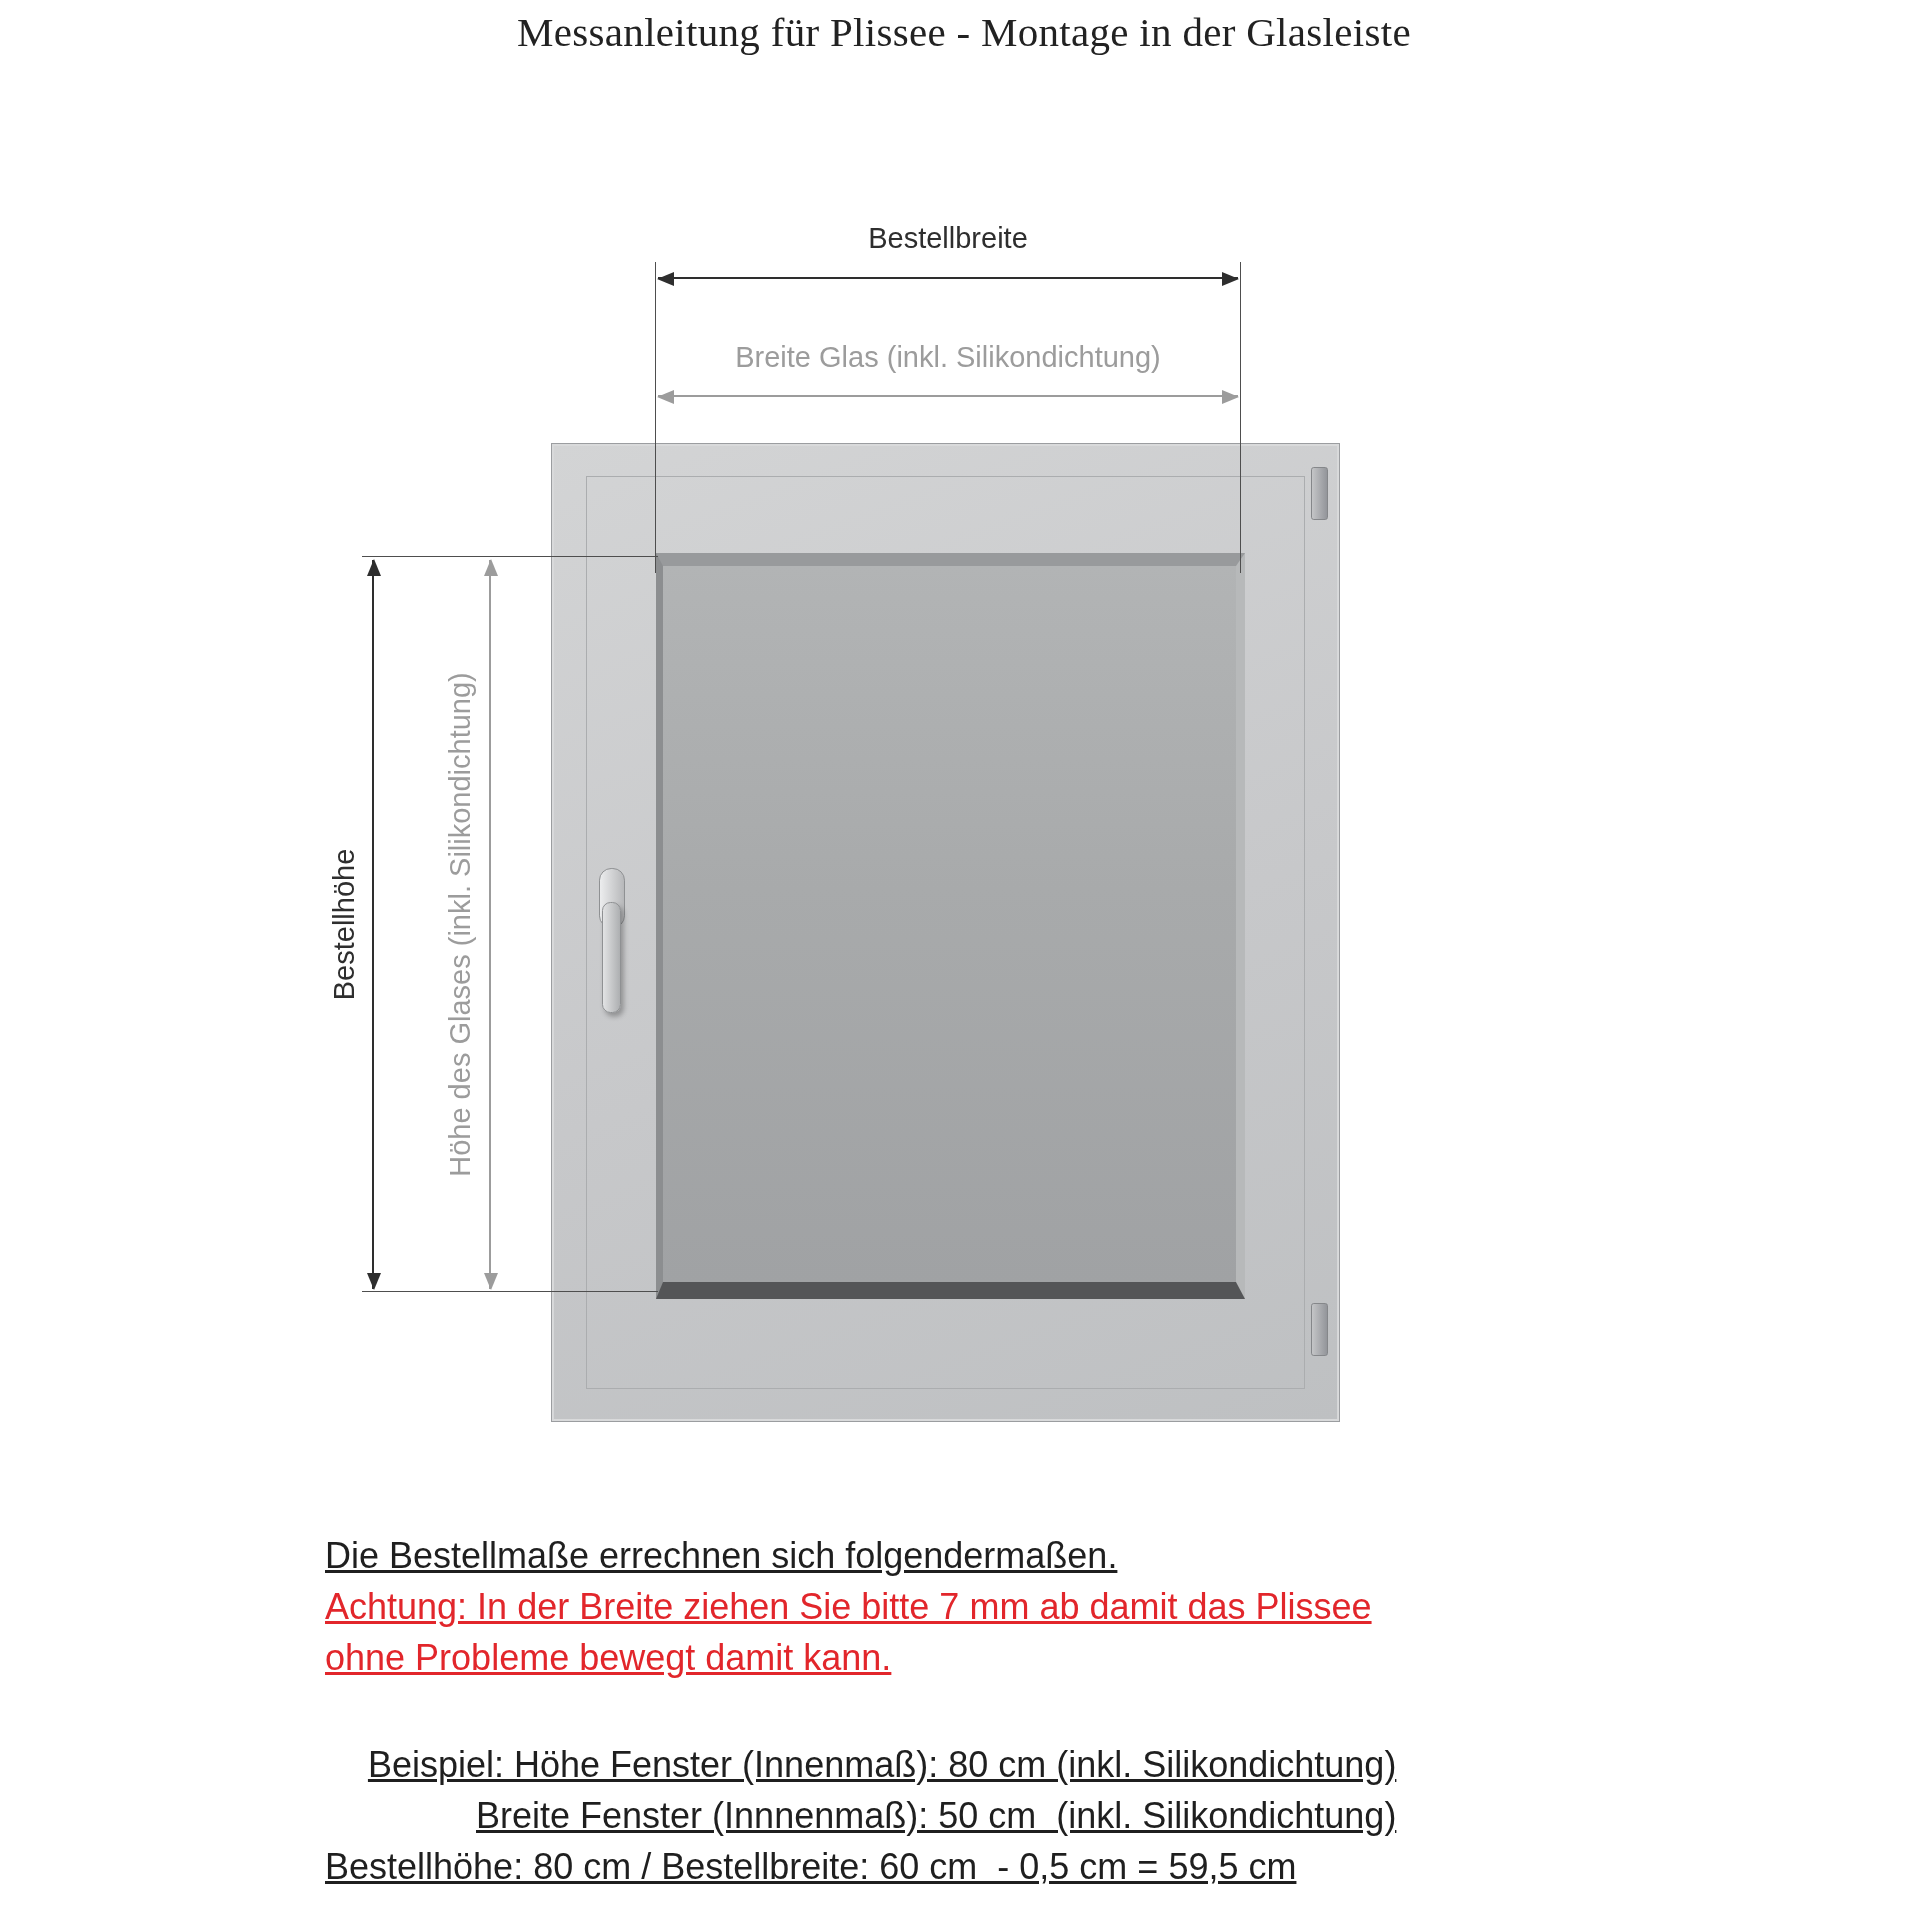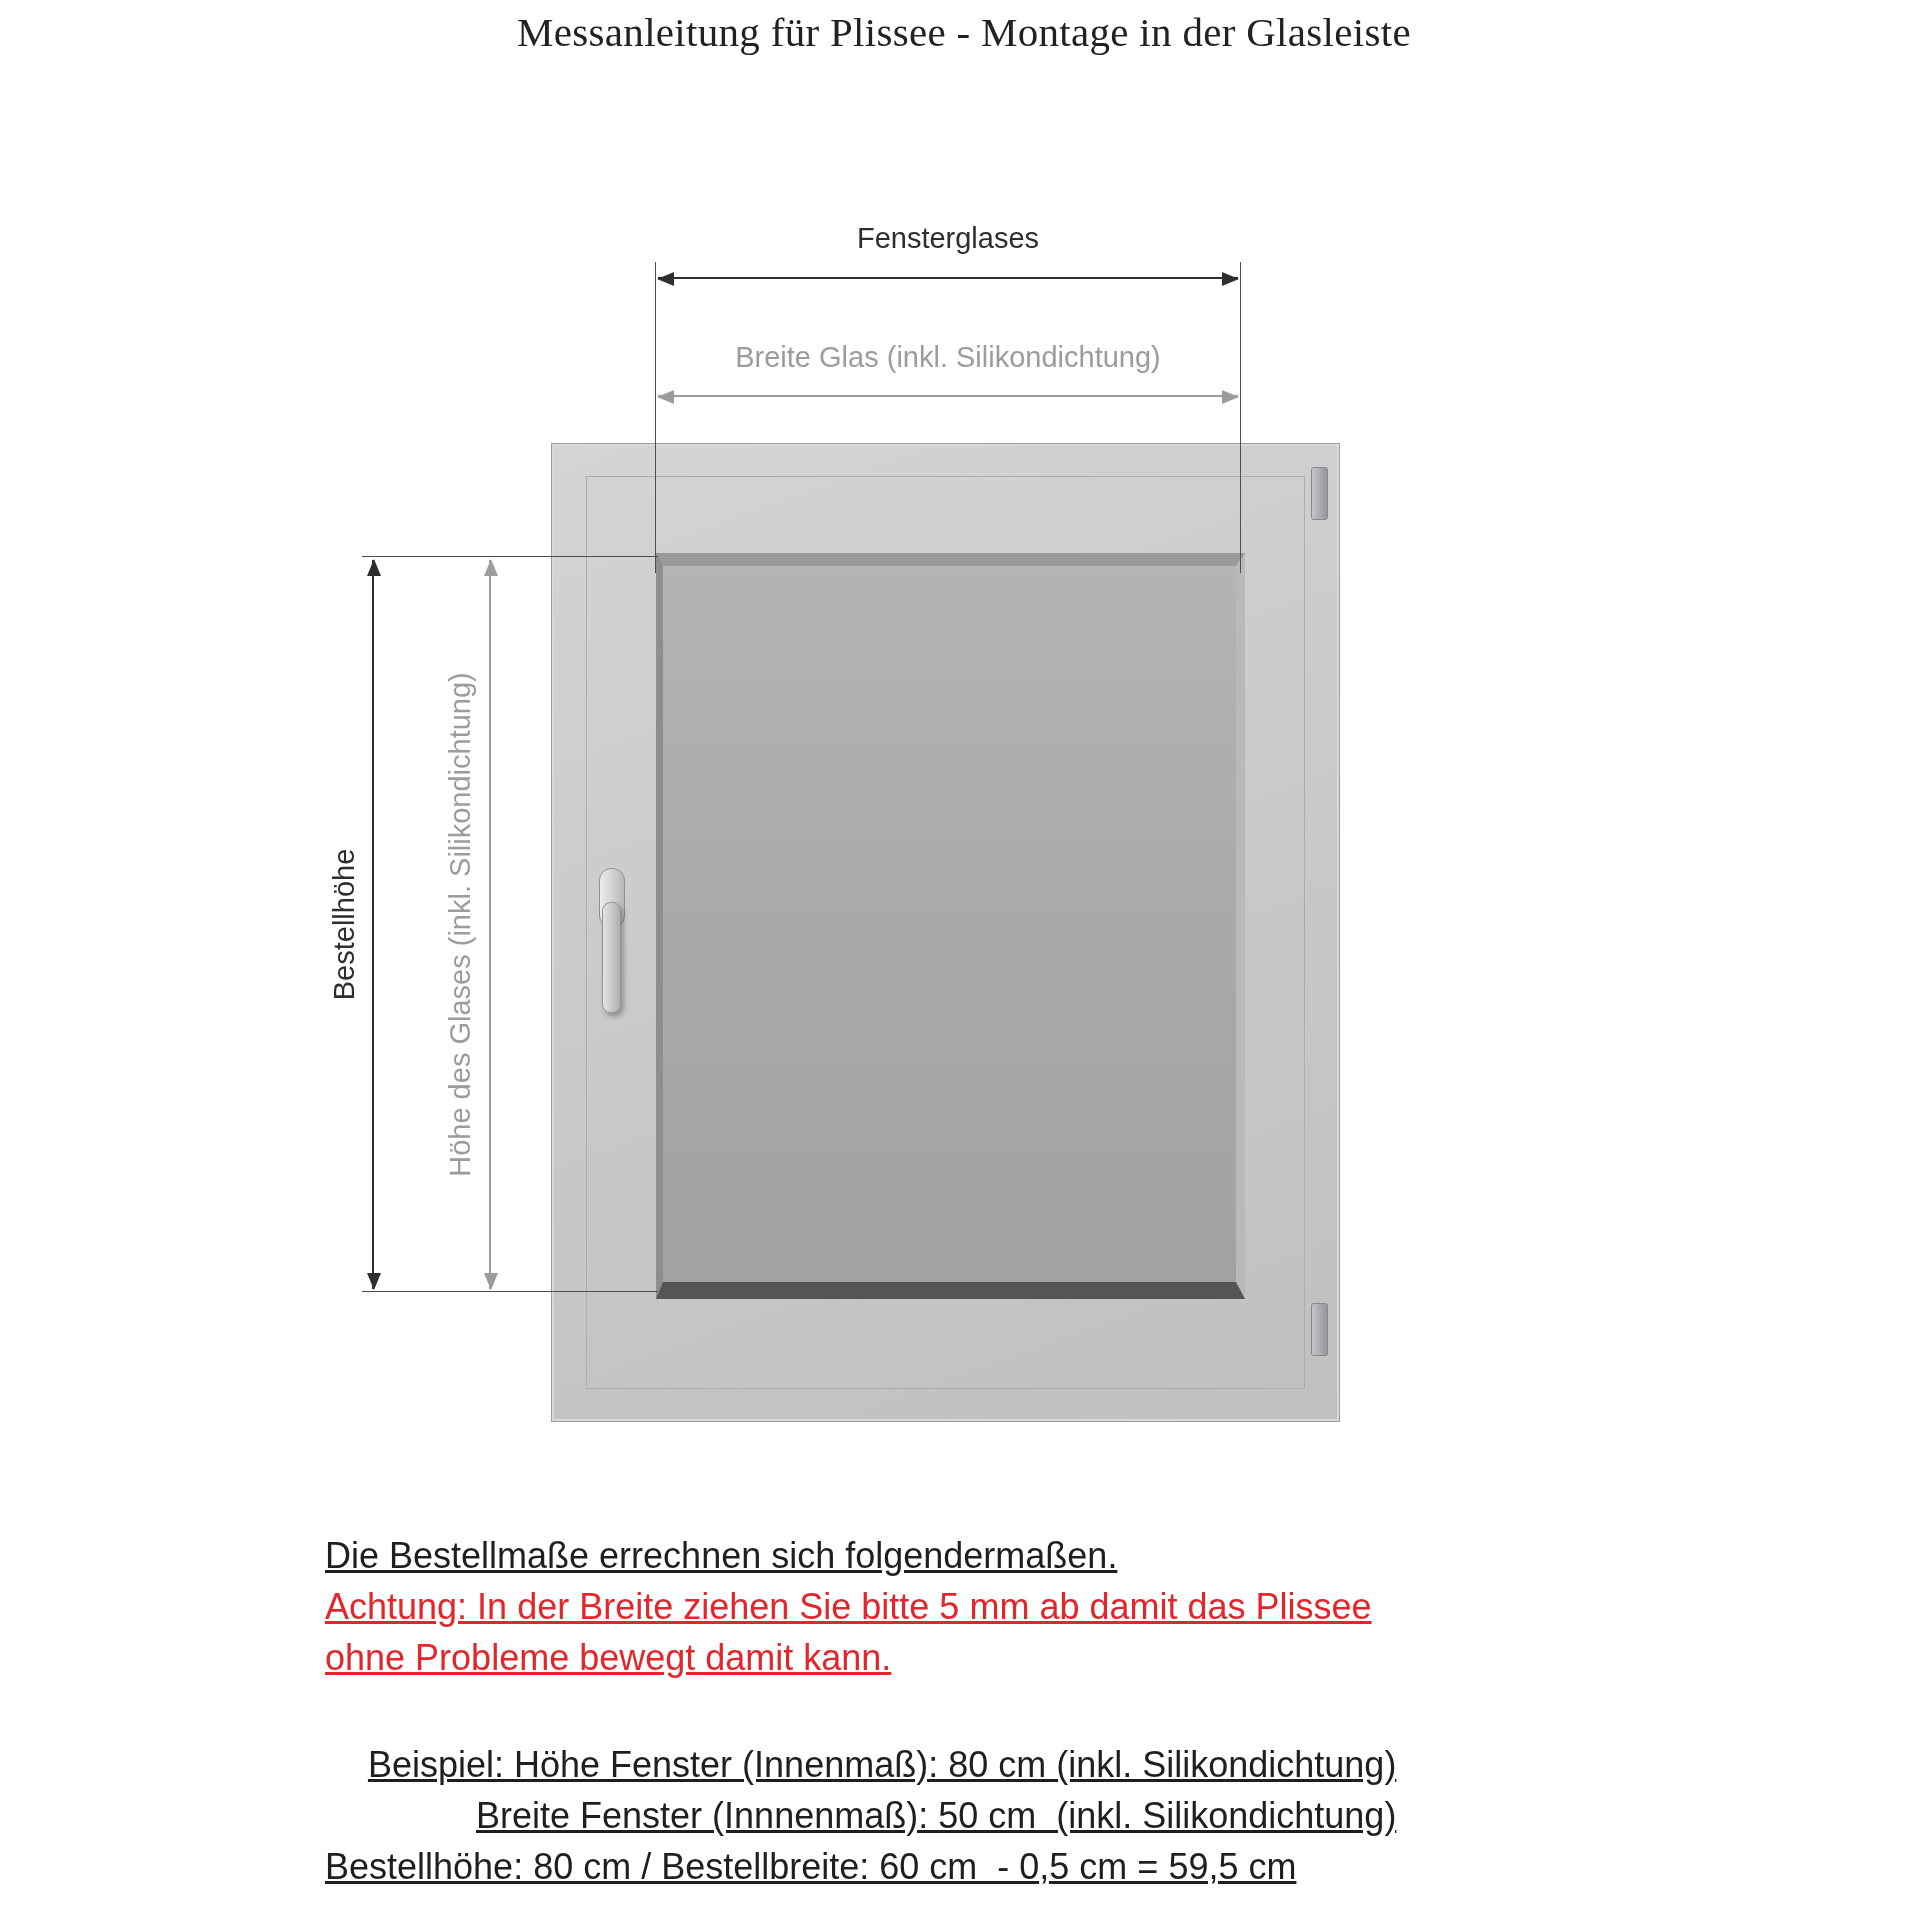--- a/index.html
+++ b/index.html
@@ -105,36 +105,36 @@
       </div>
       <div class="hinge hinge-top"></div>
       <div class="hinge hinge-bottom"></div>
     </div>
 
     <div class="ext-line-v" style="left:655px;top:262px;height:311px;"></div>
     <div class="ext-line-v" style="left:1240px;top:262px;height:311px;"></div>
     <div class="ext-line-h" style="left:362px;top:556px;width:296px;"></div>
     <div class="ext-line-h" style="left:362px;top:1291px;width:296px;"></div>
 
-    <div class="hlabel c-primary" style="left:658px;width:580px;top:222px;">Fensterglases</div>
+    <div class="hlabel c-primary" style="left:658px;width:580px;top:222px;">Bestellbreite</div>
     <div class="dim-line-h c-primary" style="left:658px;top:277px;width:580px;"></div>
 
     <div class="hlabel c-secondary" style="left:658px;width:580px;top:341px;">Breite Glas (inkl. Silikondichtung)</div>
     <div class="dim-line-h c-secondary" style="left:658px;top:395px;width:580px;"></div>
 
     <div class="vlabel c-primary" style="left:-42px;top:903px;">Bestellhöhe</div>
     <div class="dim-line-v c-primary" style="left:372px;top:560px;height:729px;"></div>
 
     <div class="vlabel c-secondary" style="left:74px;top:903px;">Höhe des Glases (inkl. Silikondichtung)</div>
     <div class="dim-line-v c-secondary" style="left:489px;top:560px;height:729px;"></div>
   </div>
 
   <div class="instructions">
     <p>Die Bestellmaße errechnen sich folgendermaßen.</p>
-    <p class="warn">Achtung: In der Breite ziehen Sie bitte 5 mm ab damit das Plissee</p>
+    <p class="warn">Achtung: In der Breite ziehen Sie bitte 7 mm ab damit das Plissee</p>
     <p class="warn">ohne Probleme bewegt damit kann.</p>
     <p class="example-first">Beispiel: Höhe Fenster (Innenmaß): 80 cm (inkl. Silikondichtung)</p>
     <p class="indent">Breite Fenster (Innnenmaß): 50 cm  (inkl. Silikondichtung)</p>
     <p>Bestellhöhe: 80 cm / Bestellbreite: 60 cm  - 0,5 cm = 59,5 cm</p>
   </div>
 
 </div>
 
 
 </body></html>

